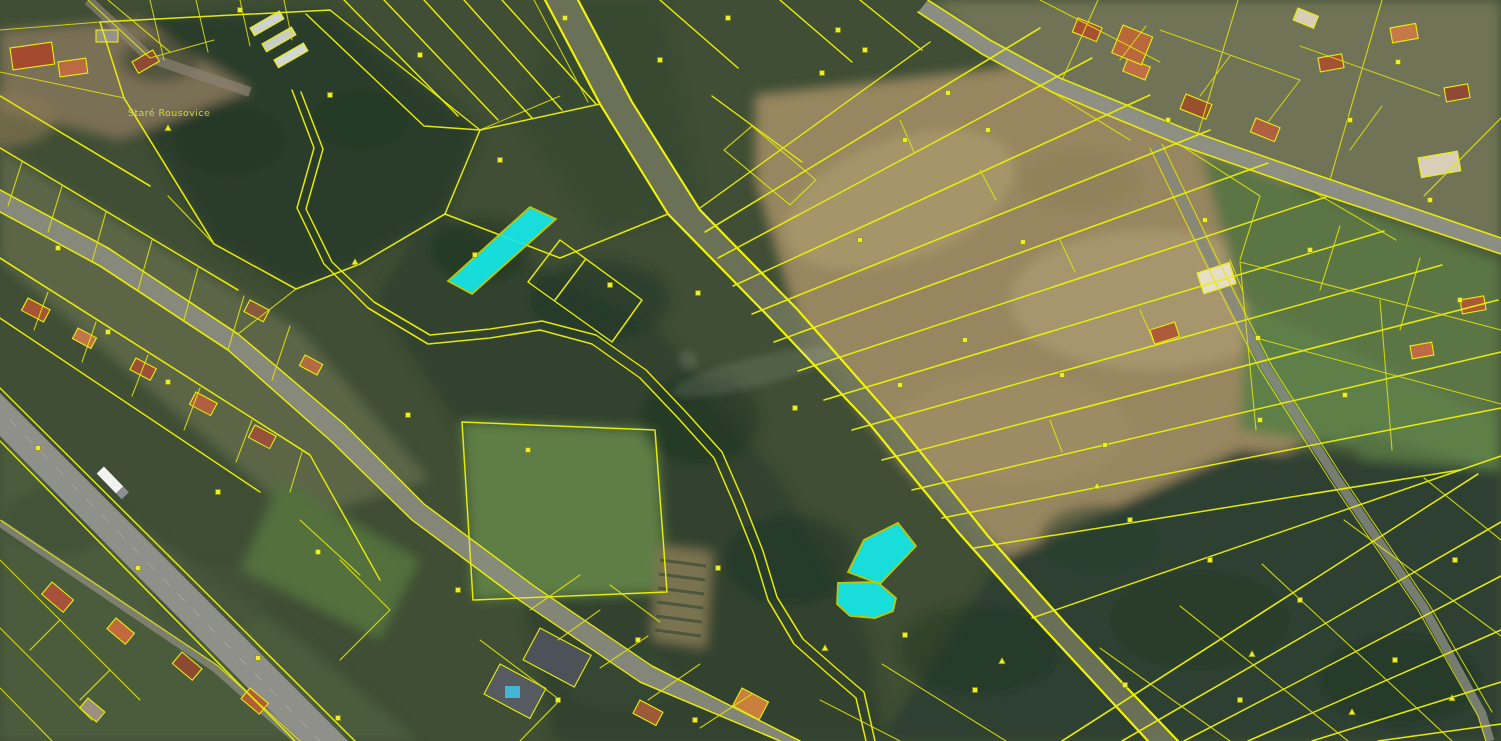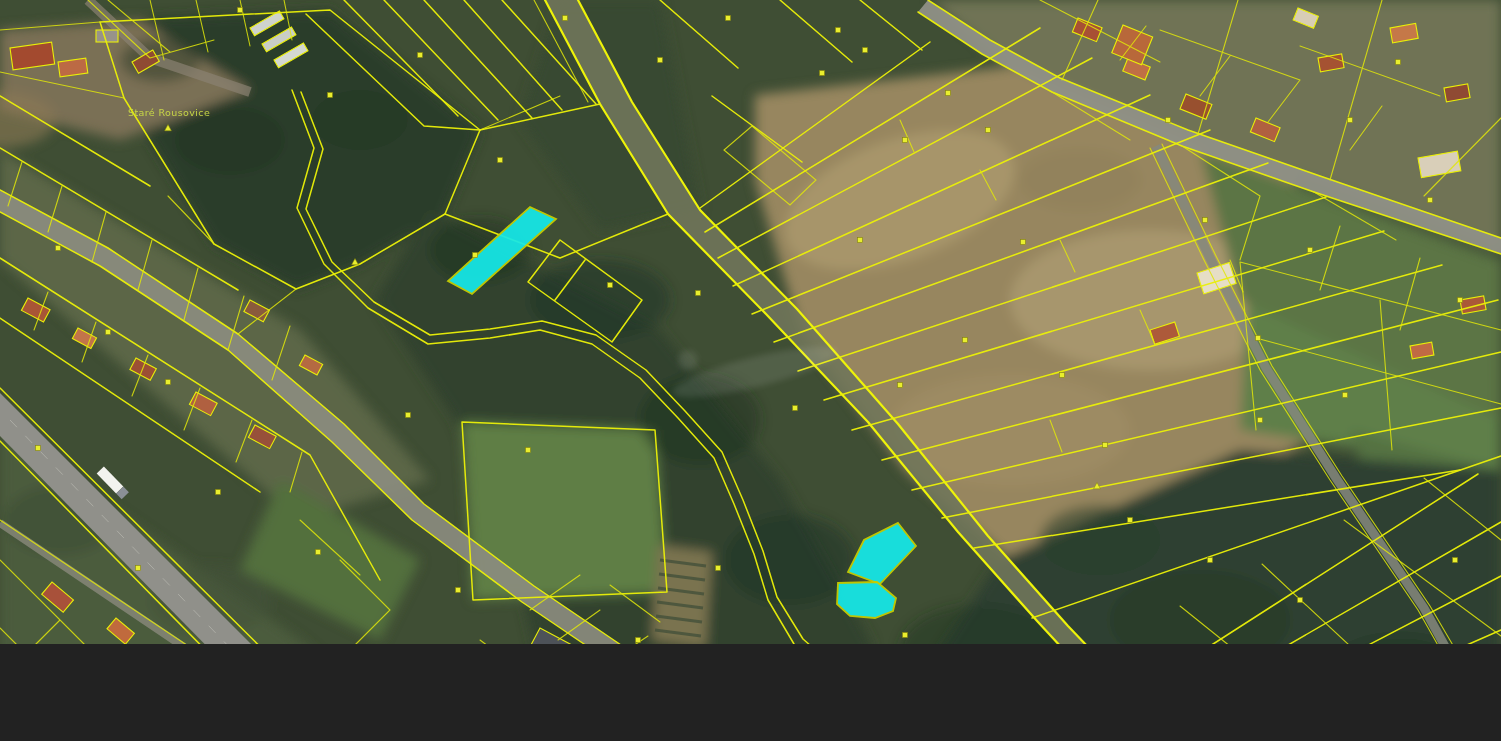--- a/index.html
+++ b/index.html
@@ -1,16 +1,16 @@
 <!DOCTYPE html>
 <html><head>
 <meta charset="utf-8">
 <style>
   html,body{margin:0;padding:0;background:#222;}
-  .map-viewport{position:relative;width:1501px;height:644px;overflow:hidden;background:#22c55e;
+  .map-viewport{position:relative;width:1501px;height:741px;overflow:hidden;background:#22c55e;
     font-family:"DejaVu Sans",sans-serif;}
   .map-viewport svg{display:block;position:absolute;inset:0;}
   .pl{fill:none;stroke:#eaef08;stroke-width:1.5;stroke-linejoin:round;stroke-linecap:round;opacity:.96}
   .pl-thin{fill:none;stroke:#e0e60a;stroke-width:1.1;stroke-linecap:round;opacity:.85}
   .pl-thick{fill:none;stroke:#eef309;stroke-width:2.2;stroke-linejoin:round;stroke-linecap:round}
   .mk-sq{fill:#e9ee2e;stroke:#83830a;stroke-width:.6}
   .mk-tri{fill:#e9ee2e;stroke:#83830a;stroke-width:.5}
   .hl{fill:#16e9e9;stroke:#c9cf00;stroke-width:1.8;opacity:.93}
   .bld{stroke:#eaef08;stroke-width:1.1}
   .place{fill:#ccdc46;font:9.5px "DejaVu Sans",sans-serif;letter-spacing:.4px;opacity:.95}

